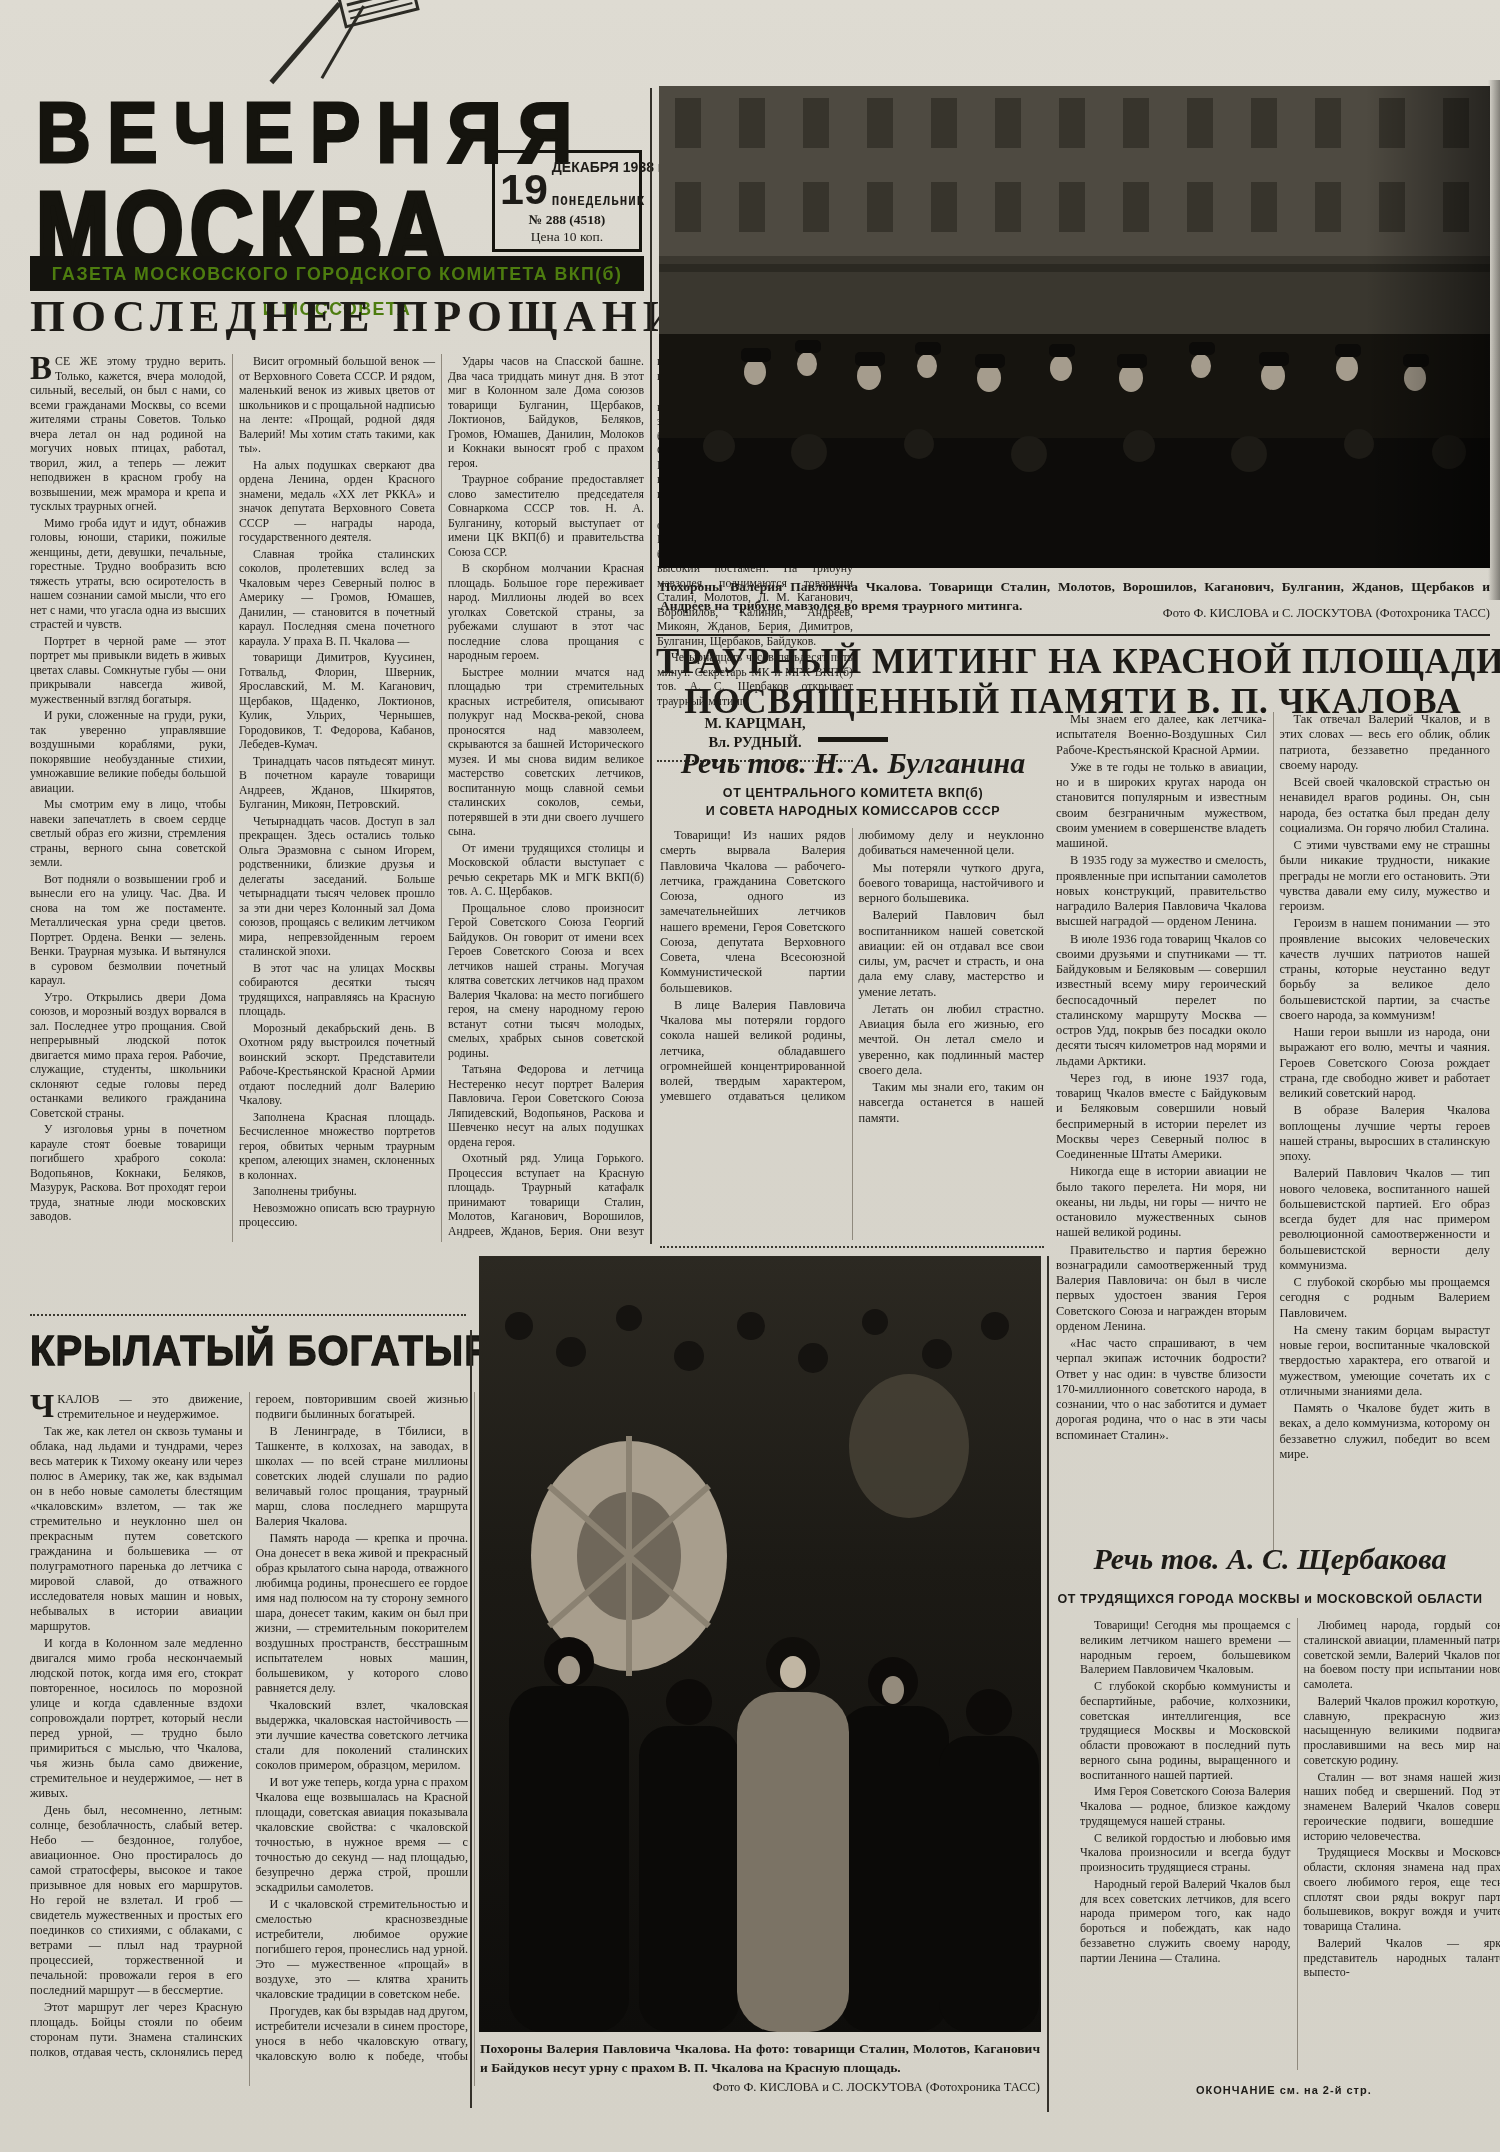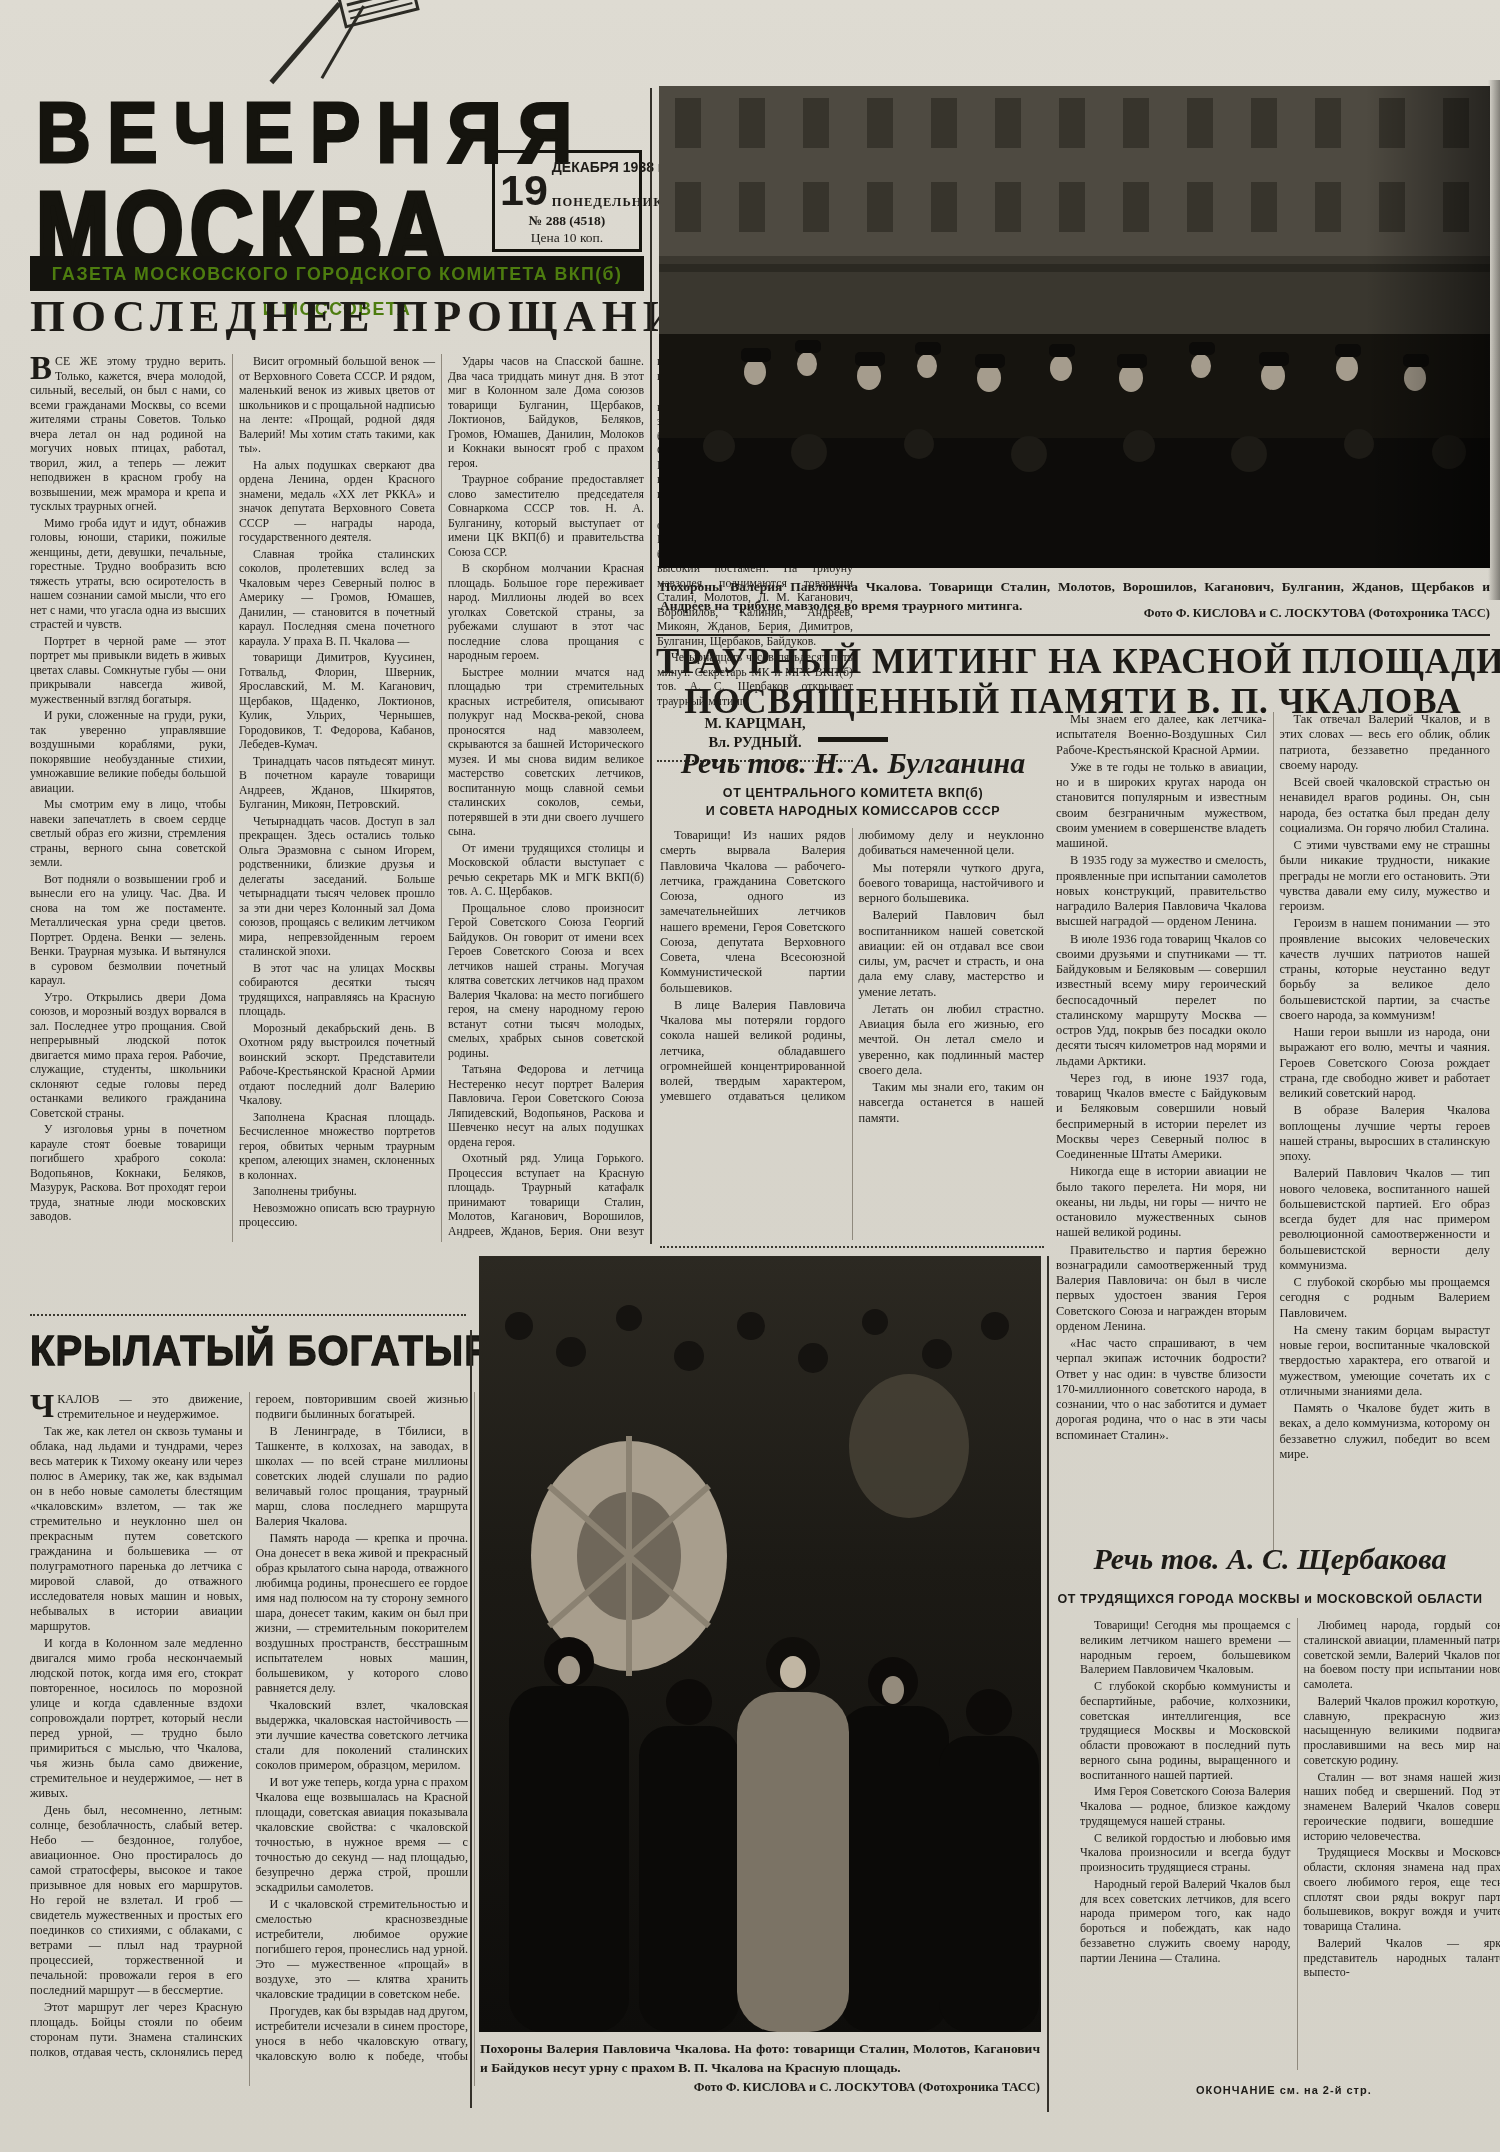--- a/index.html
+++ b/index.html
@@ -15,21 +15,21 @@
          letter-spacing:16px;transform:scaleY(1.12);transform-origin:left top;
          -webkit-text-stroke:2.5px #15140e;color:#15140e;white-space:nowrap;}
   .mast2{left:36px;top:168px;font-family:"Liberation Sans",sans-serif;font-weight:bold;font-size:88px;
          letter-spacing:6px;transform:scaleY(1.22);transform-origin:left top;
          -webkit-text-stroke:4px #15140e;color:#15140e;white-space:nowrap;}
   .datebox{left:492px;top:150px;width:150px;height:102px;border:3px solid #15140e;padding:4px 5px;box-sizing:border-box;}
   .datebox .row{display:flex;align-items:flex-end;}
   .datebox .day{font-family:"Liberation Sans",sans-serif;font-weight:bold;font-size:43px;line-height:40px;margin-right:4px;}
   .datebox .dm{padding-top:2px;}
   .datebox .month{font-family:"Liberation Sans",sans-serif;font-weight:bold;font-size:14px;white-space:nowrap;}
-  .datebox .weekday{font-family:Liberation Serif, serif;font-weight:bold;font-size:12.5px;letter-spacing:1px;margin-top:20px;}
+  .datebox .weekday{font-family:Liberation Mono, monospace;font-weight:bold;font-size:12.5px;letter-spacing:1px;margin-top:20px;}
   .datebox .issue{font-weight:bold;font-size:13.5px;text-align:center;margin-top:3px;}
   .datebox .price{font-size:13.5px;text-align:center;margin-top:1px;}
   .subbar{left:30px;top:256px;width:614px;height:35px;background:#14130e;color:#4d7c0f;
           font-family:"Liberation Sans",sans-serif;font-weight:bold;font-size:18.5px;line-height:35px;
           text-align:center;letter-spacing:1.5px;}
   .subbar span{display:inline-block;transform:scaleX(.96);}
   
   .h-farewell{left:30px;top:290px;width:614px;text-align:center;font-weight:bold;font-size:45px;
               letter-spacing:6px;white-space:nowrap;}
   .h-mitng{left:656px;width:834px;text-align:center;font-weight:bold;font-size:35px;letter-spacing:1px;white-space:nowrap;}
@@ -55,21 +55,21 @@
   .shch-body{left:1080px;top:1618px;width:434px;height:452px;column-count:2;font-size:12px;}
   
   .dotted{border-top:2.5px dotted #3a382f;}
   .vrule{background:#34312a;width:2px;}
   .hrule{background:#24221c;height:2px;}
   .divbar{background:#1a1812;height:5px;}
   .okonch{font-family:"Liberation Sans",sans-serif;font-weight:bold;font-size:11px;letter-spacing:1px;}
   
   .photo{display:block;}
   .caption{font-weight:bold;font-size:13.5px;line-height:1.4;text-align:justify;position:absolute;}
-  .caption .credit{position:absolute;right:0;bottom:0;font-weight:bold;font-size:12.5px;background:inherit;}
+  .caption .credit{position:absolute;right:0;bottom:0;font-weight:normal;font-size:12.5px;background:inherit;}
   .cap2 .credit{position:static;display:block;text-align:right;margin-top:1px;}
   .edge-shade{right:0;top:80px;width:12px;height:520px;background:linear-gradient(90deg,rgba(0,0,0,0),rgba(20,18,14,.45));}
 </style>
 </head>
 <body>
 
 <div class="paper">
 
   <svg class="abs stamp" viewBox="0 0 180 82">
     <path d="M10 70 L95 10" stroke="#14130e" stroke-width="5" fill="none"></path>

